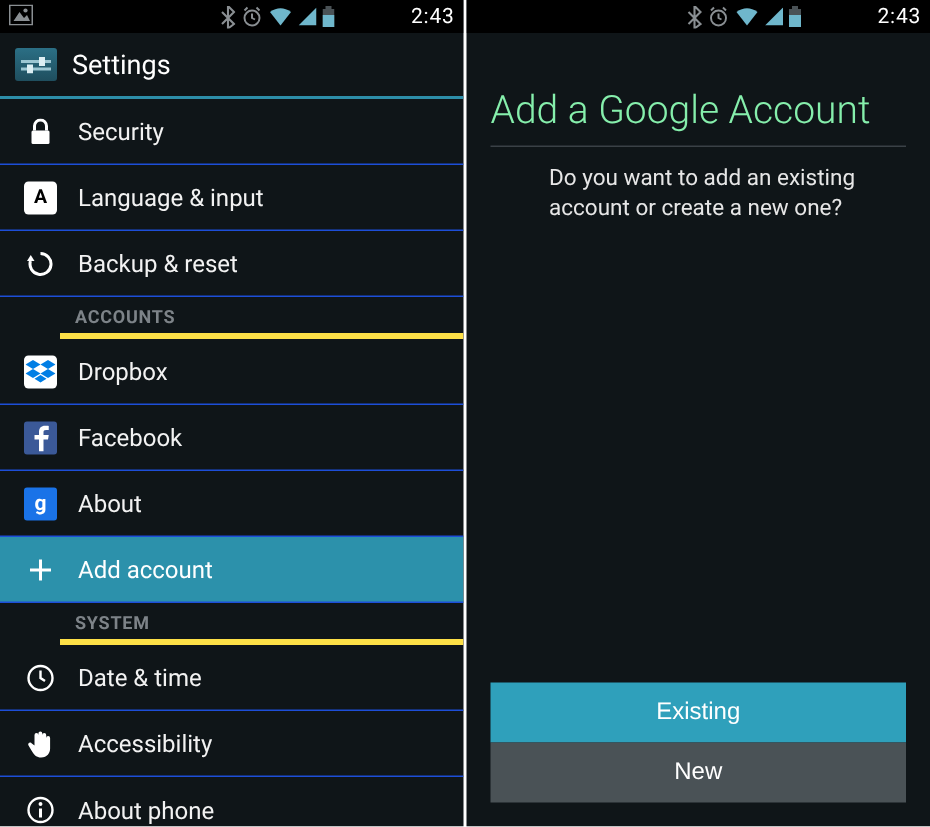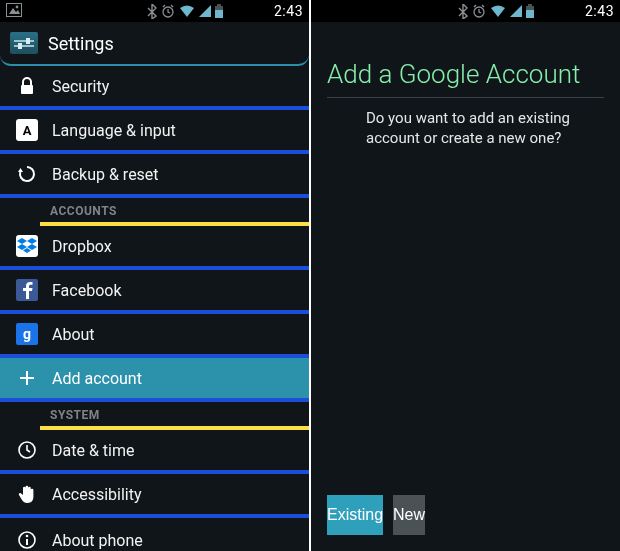--- a/index.html
+++ b/index.html
@@ -36,21 +36,20 @@
   .status-bar svg { display:block; }
   .status-bar .notif-icon { position:absolute; left:6px; top:3px; }
   
   .header {
     height: 44px;
     display: flex;
     align-items: center;
     padding: 0 10px;
     gap: 10px;
     border-bottom: 2px solid #2d8ea9;
-    border-radius: 11px;
   }
   .header .app-icon {
     width: 28px; height: 22px;
     background: linear-gradient(#2b6f85,#1f4e5e);
     border-radius: 2px;
     display:flex; align-items:center; justify-content:center;
   }
   .header-title { font-size: 18px; font-weight: 400; }
   
   .list { }
@@ -62,21 +61,21 @@
     letter-spacing: 0.5px;
     border-bottom: 4px solid #fde047;
     margin-left: 40px;
   }
   .row {
     height: 44px;
     display: flex;
     align-items: center;
     padding: 0 10px 0 16px;
     gap: 14px;
-    border-bottom: 4px solid #1d4ed8;
+    border-bottom: 1px solid #1d4ed8;
     font-size: 16px;
     color: #f2f2f2;
   }
   .row.selected {
     background: #2c91ab;
     color:#fff;
   }
   .row .icon-slot {
     width: 22px; height: 22px;
     display:flex; align-items:center; justify-content:center;
@@ -107,22 +106,21 @@
     line-height: 1.35;
     padding: 10px 16px;
     margin-left: 39px;
   }
   .button-stack {
     position: absolute;
     bottom: 16px;
     left: 16px;
     right: 16px;
     display: flex;
-    flex-direction: row;
-    gap: 10px;
+    flex-direction: column;
   }
   .btn {
     height: 40px;
     display: flex;
     align-items: center;
     justify-content: center;
     font-size: 16px;
     color: #fff;
     border: none;
     cursor: pointer;

